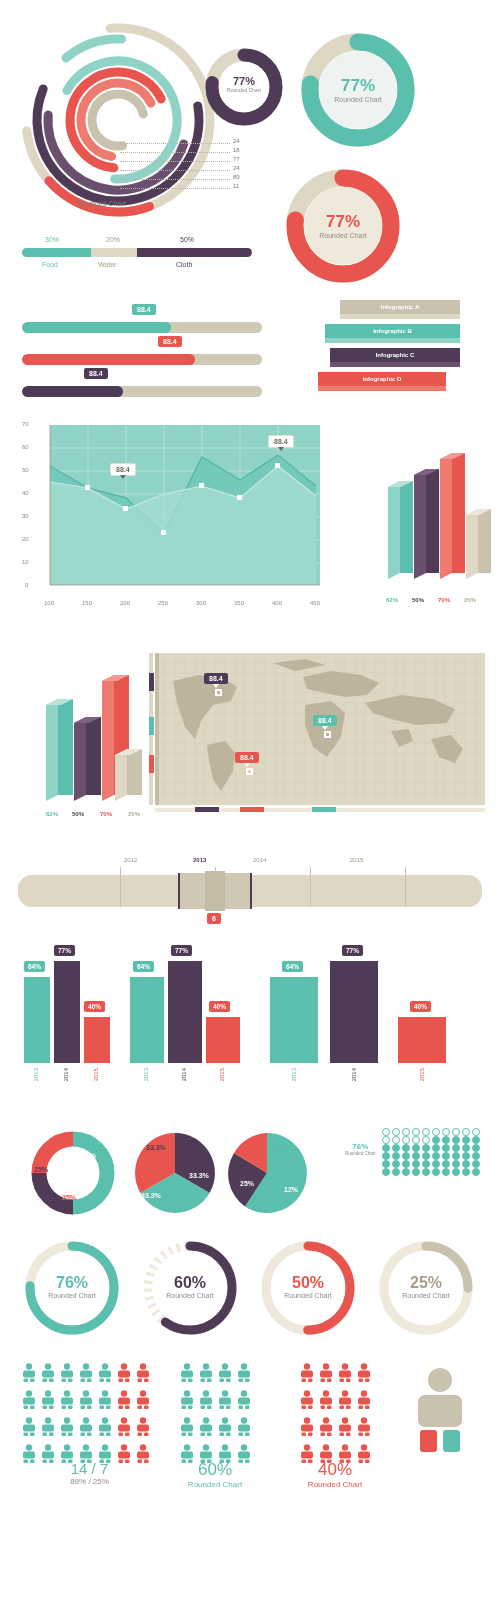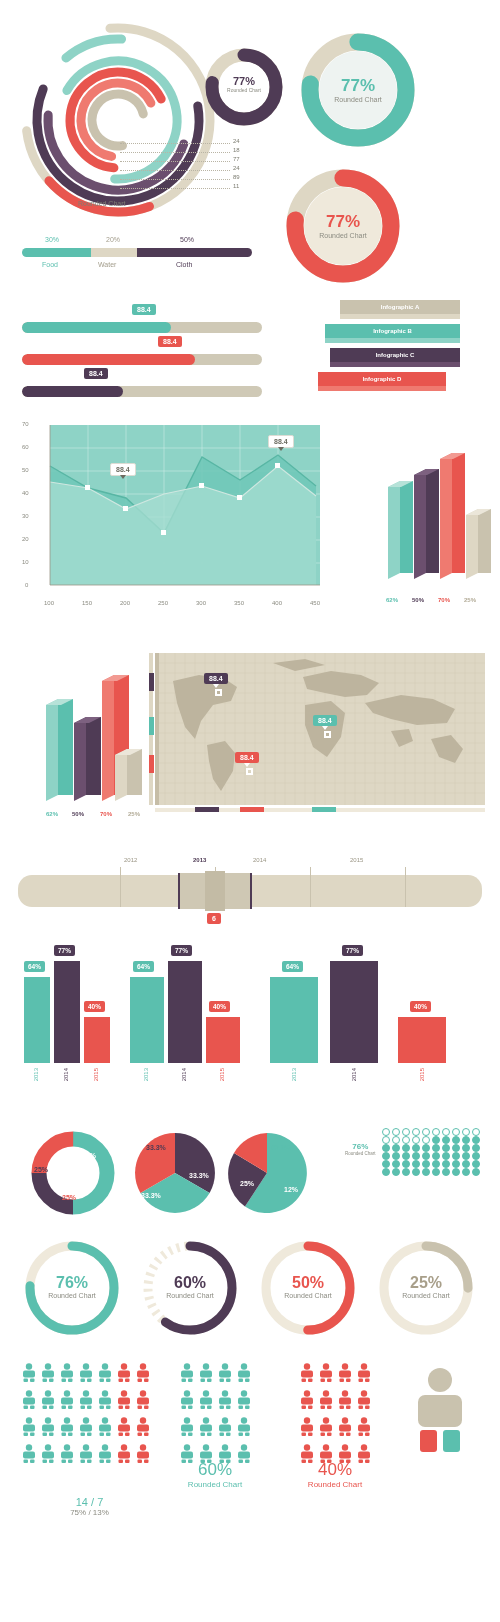--- a/index.html
+++ b/index.html
@@ -770,22 +770,22 @@
           <rect x="8" y="15.5" width="4.5" height="3.5" rx="1" fill="#e8554e"></rect>
         </svg></div>
       <div><svg width="14" height="19" viewBox="0 0 14 19">
           <circle cx="7" cy="3.5" r="3.2" fill="#e8554e"></circle>
           <rect x="1" y="7.5" width="12" height="7" rx="2" fill="#e8554e"></rect>
           <rect x="1.5" y="15.5" width="4.5" height="3.5" rx="1" fill="#e8554e"></rect>
           <rect x="8" y="15.5" width="4.5" height="3.5" rx="1" fill="#e8554e"></rect>
         </svg></div>
     </div>
   <div class="ctr" style="left:22px;top:105px;width:135px;">
-    <div style="font-size:11px;color:#5bbfae;margin-top:36px;">14 / 7</div>
-    <div style="font-size:8px;color:#8c8c82;">75% / 13%</div>
+    <div style="font-size:15px;color:#5bbfae;">14 / 7</div>
+    <div style="font-size:8px;color:#8c8c82;">89% / 25%</div>
   </div>
 
   <div id="pic2" style="position: absolute; left: 180px; top: 8px; display: grid; grid-template-columns: repeat(4, 19px); row-gap: 4px;">
       <div><svg width="14" height="19" viewBox="0 0 14 19">
           <circle cx="7" cy="3.5" r="3.2" fill="#5bbfae"></circle>
           <rect x="1" y="7.5" width="12" height="7" rx="2" fill="#5bbfae"></rect>
           <rect x="1.5" y="15.5" width="4.5" height="3.5" rx="1" fill="#5bbfae"></rect>
           <rect x="8" y="15.5" width="4.5" height="3.5" rx="1" fill="#5bbfae"></rect>
         </svg></div>
       <div><svg width="14" height="19" viewBox="0 0 14 19">

